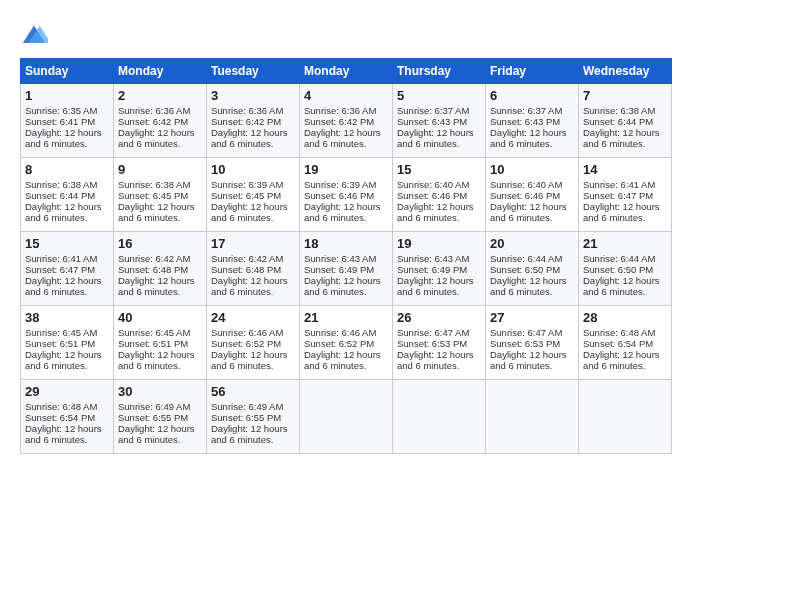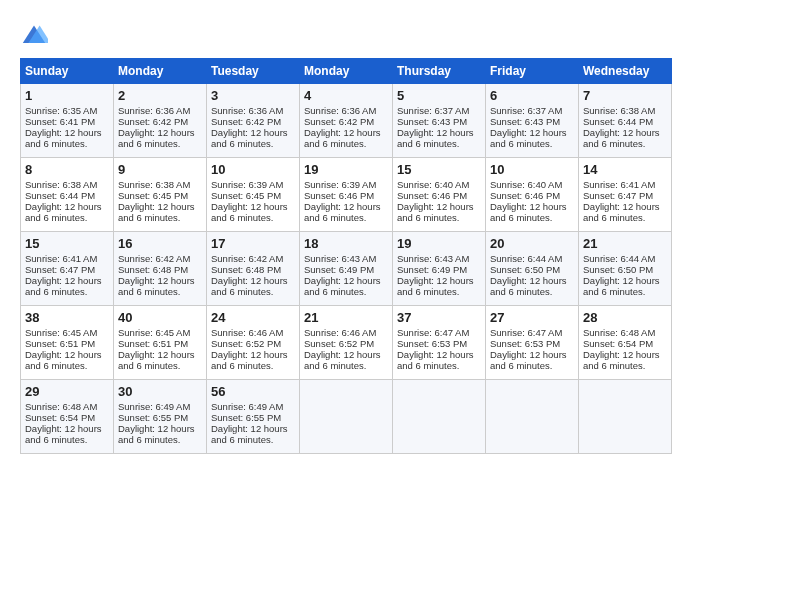--- a/index.html
+++ b/index.html
@@ -161,21 +161,21 @@
           <td><span class="day-num">18</span><span>Sunrise: 6:43 AM</span><br><span>Sunset: 6:49 PM</span><br><span>Daylight: 12 hours and 6 minutes.</span></td>
           <td><span class="day-num">19</span><span>Sunrise: 6:43 AM</span><br><span>Sunset: 6:49 PM</span><br><span>Daylight: 12 hours and 6 minutes.</span></td>
           <td><span class="day-num">20</span><span>Sunrise: 6:44 AM</span><br><span>Sunset: 6:50 PM</span><br><span>Daylight: 12 hours and 6 minutes.</span></td>
           <td><span class="day-num">21</span><span>Sunrise: 6:44 AM</span><br><span>Sunset: 6:50 PM</span><br><span>Daylight: 12 hours and 6 minutes.</span></td>
         </tr>
         <tr>
           <td><span class="day-num">38</span><span>Sunrise: 6:45 AM</span><br><span>Sunset: 6:51 PM</span><br><span>Daylight: 12 hours and 6 minutes.</span></td>
           <td><span class="day-num">40</span><span>Sunrise: 6:45 AM</span><br><span>Sunset: 6:51 PM</span><br><span>Daylight: 12 hours and 6 minutes.</span></td>
           <td><span class="day-num">24</span><span>Sunrise: 6:46 AM</span><br><span>Sunset: 6:52 PM</span><br><span>Daylight: 12 hours and 6 minutes.</span></td>
           <td><span class="day-num">21</span><span>Sunrise: 6:46 AM</span><br><span>Sunset: 6:52 PM</span><br><span>Daylight: 12 hours and 6 minutes.</span></td>
-          <td><span class="day-num">37</span><span>Sunrise: 6:47 AM</span><br><span>Sunset: 6:53 PM</span><br><span>Daylight: 12 hours and 6 minutes.</span></td>
+          <td><span class="day-num">26</span><span>Sunrise: 6:47 AM</span><br><span>Sunset: 6:53 PM</span><br><span>Daylight: 12 hours and 6 minutes.</span></td>
           <td><span class="day-num">27</span><span>Sunrise: 6:47 AM</span><br><span>Sunset: 6:53 PM</span><br><span>Daylight: 12 hours and 6 minutes.</span></td>
           <td><span class="day-num">28</span><span>Sunrise: 6:48 AM</span><br><span>Sunset: 6:54 PM</span><br><span>Daylight: 12 hours and 6 minutes.</span></td>
         </tr>
         <tr>
           <td><span class="day-num">29</span><span>Sunrise: 6:48 AM</span><br><span>Sunset: 6:54 PM</span><br><span>Daylight: 12 hours and 6 minutes.</span></td>
           <td><span class="day-num">30</span><span>Sunrise: 6:49 AM</span><br><span>Sunset: 6:55 PM</span><br><span>Daylight: 12 hours and 6 minutes.</span></td>
           <td><span class="day-num">56</span><span>Sunrise: 6:49 AM</span><br><span>Sunset: 6:55 PM</span><br><span>Daylight: 12 hours and 6 minutes.</span></td>
           <td class="cell-empty"></td>
           <td class="cell-empty"></td>
           <td class="cell-empty"></td>

